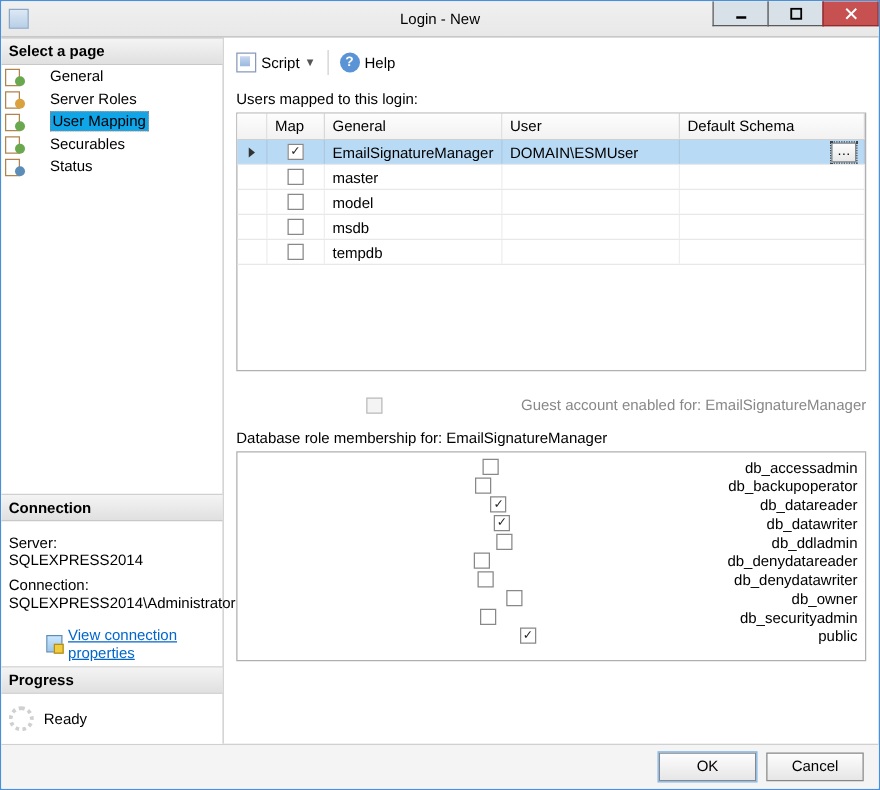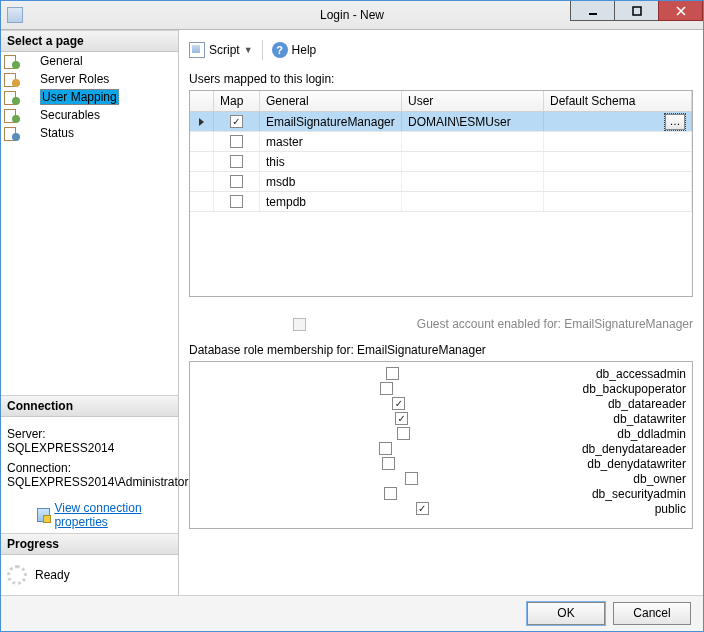--- a/index.html
+++ b/index.html
@@ -374,21 +374,21 @@
             <div class="g-cell col-user"></div>
             <div class="g-cell col-sch" style="justify-content: space-between;">
               <span></span>
             </div>
           </div>
           <div class="grid-row">
             <div class="g-cell col-sel"></div>
             <div class="g-cell col-map">
               <div class="small-chk"></div>
             </div>
-            <div class="g-cell col-db">this</div>
+            <div class="g-cell col-db">model</div>
             <div class="g-cell col-user"></div>
             <div class="g-cell col-sch" style="justify-content: space-between;">
               <span></span>
             </div>
           </div>
           <div class="grid-row">
             <div class="g-cell col-sel"></div>
             <div class="g-cell col-map">
               <div class="small-chk"></div>
             </div>

